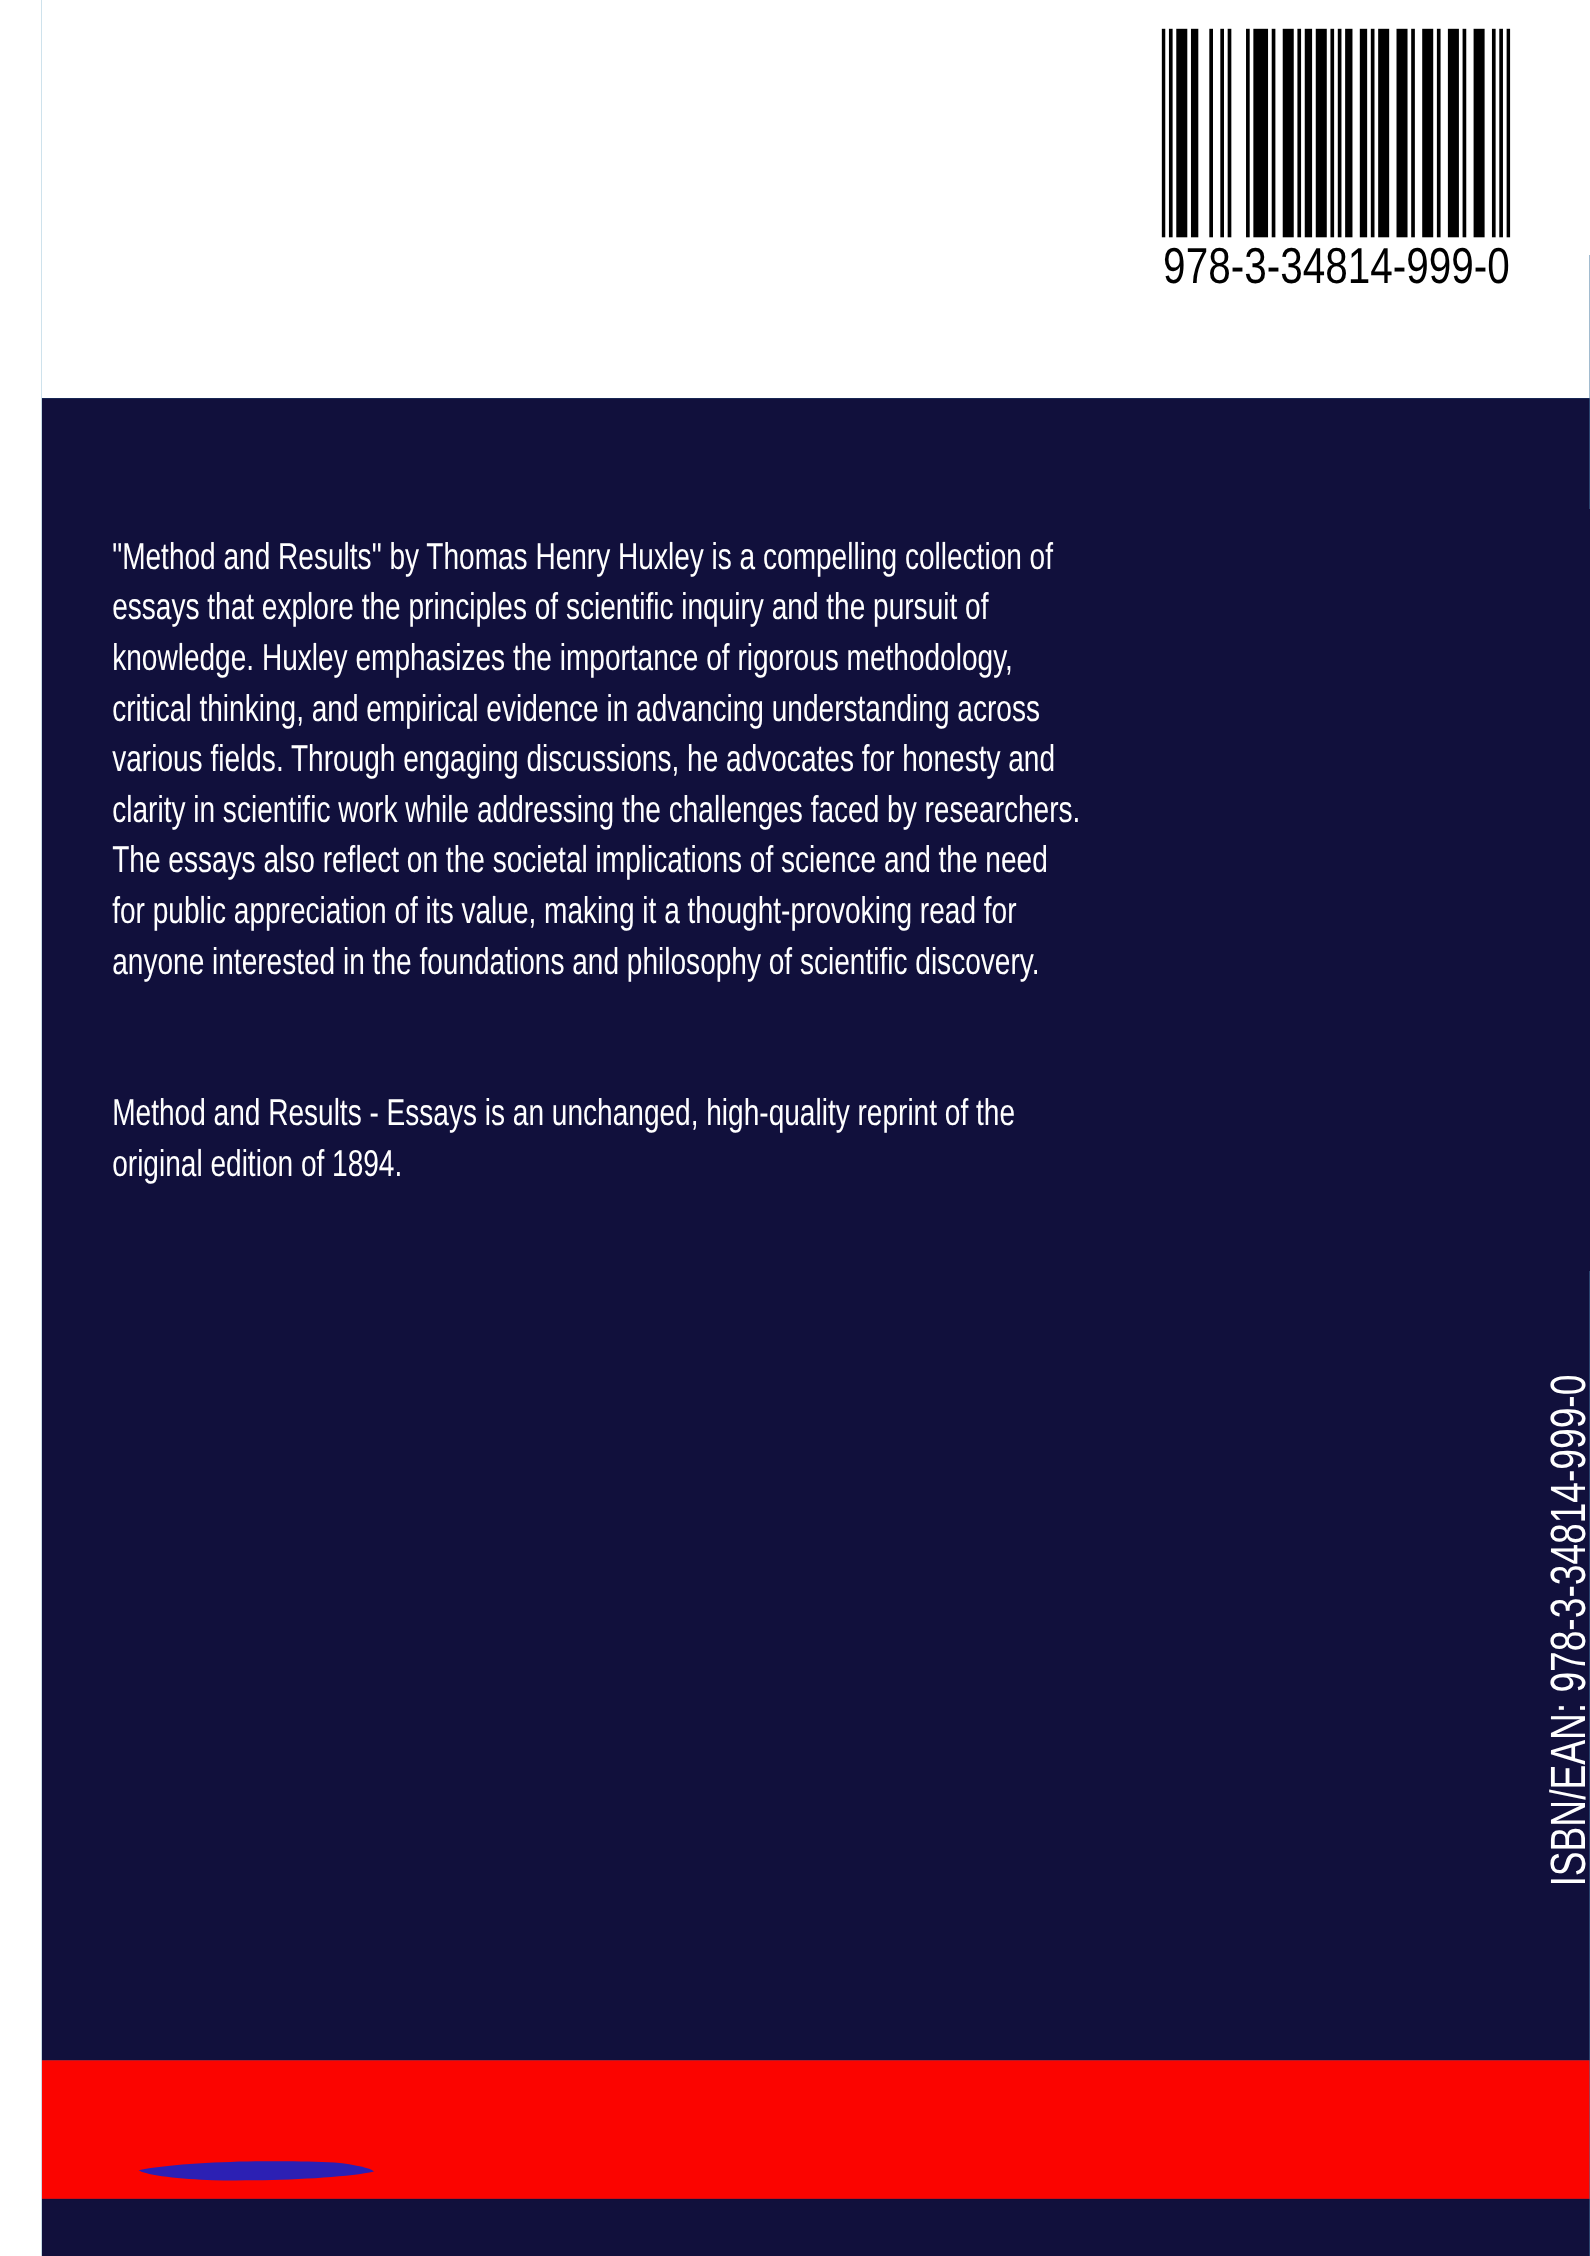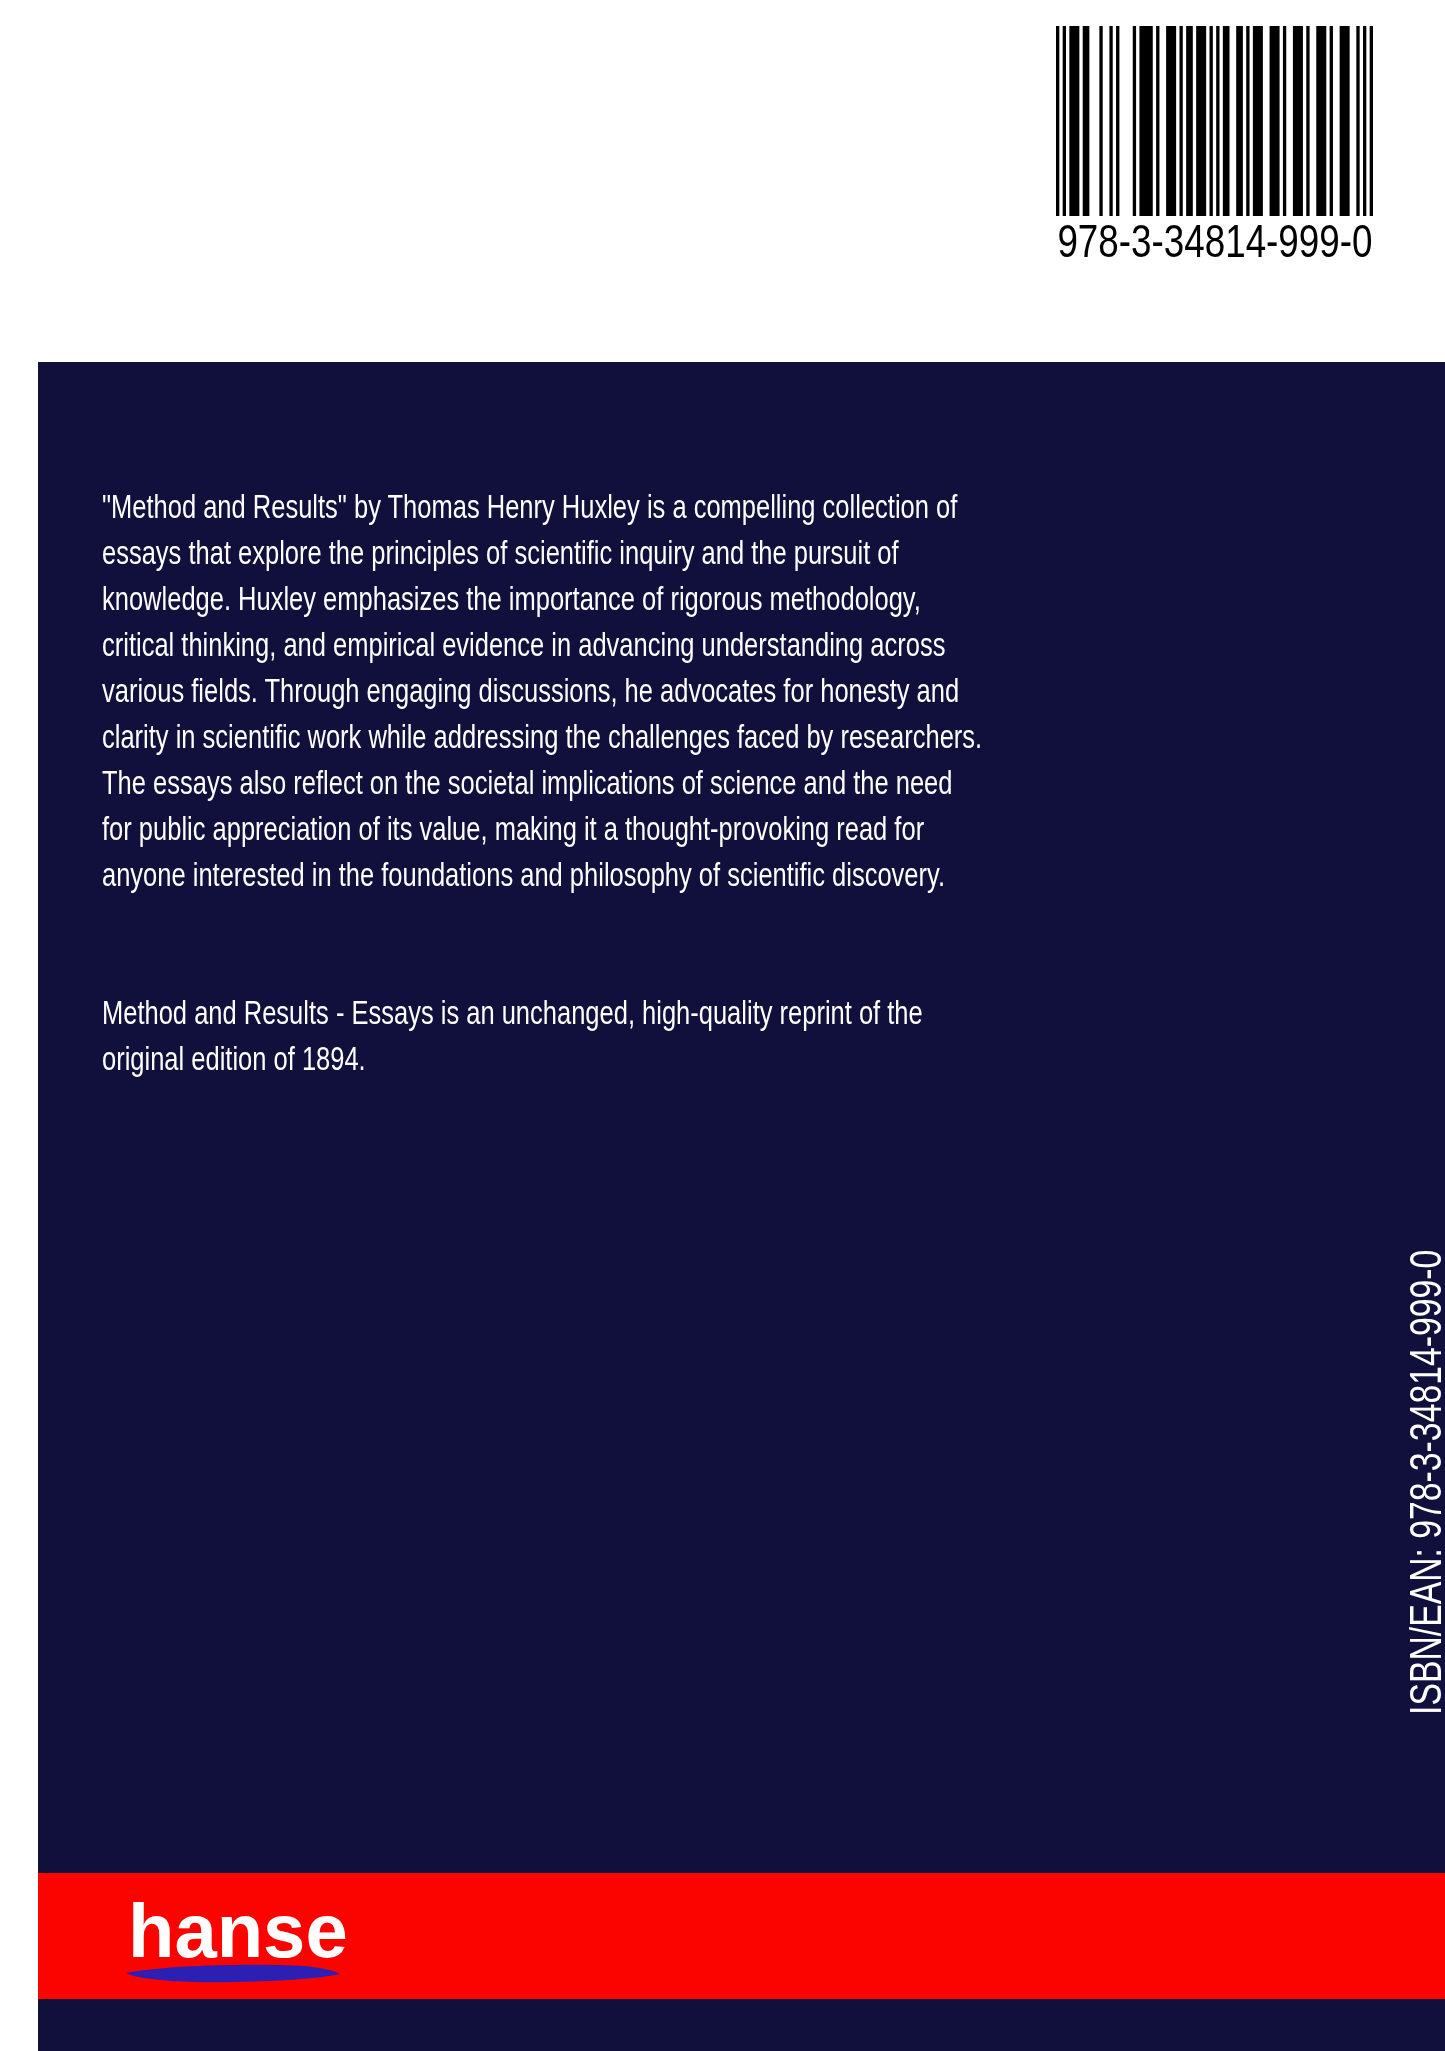--- a/index.html
+++ b/index.html
@@ -145,18 +145,17 @@
 anyone interested in the foundations and philosophy of scientific discovery.</div>
     <div class="para2">Method and Results - Essays is an unchanged, high-quality reprint of the
 original edition of 1894.</div>
   </div>
 
   <div class="vertical-block">
     <div>ISBN/EAN: 978-3-34814-999-0</div>
     
   </div>
 
-  <div class="logo-text">hanse</div>
   <svg class="logo-swoosh" viewBox="0 0 218 26">
     <path d="M2,13 C40,5 130,3 180,6 C200,8 212,11 216,14 C190,20 120,23 70,22 C40,21 10,18 2,13 Z" fill="#2c20b4"></path>
   </svg>
 
 </div>
 
 </body></html>

